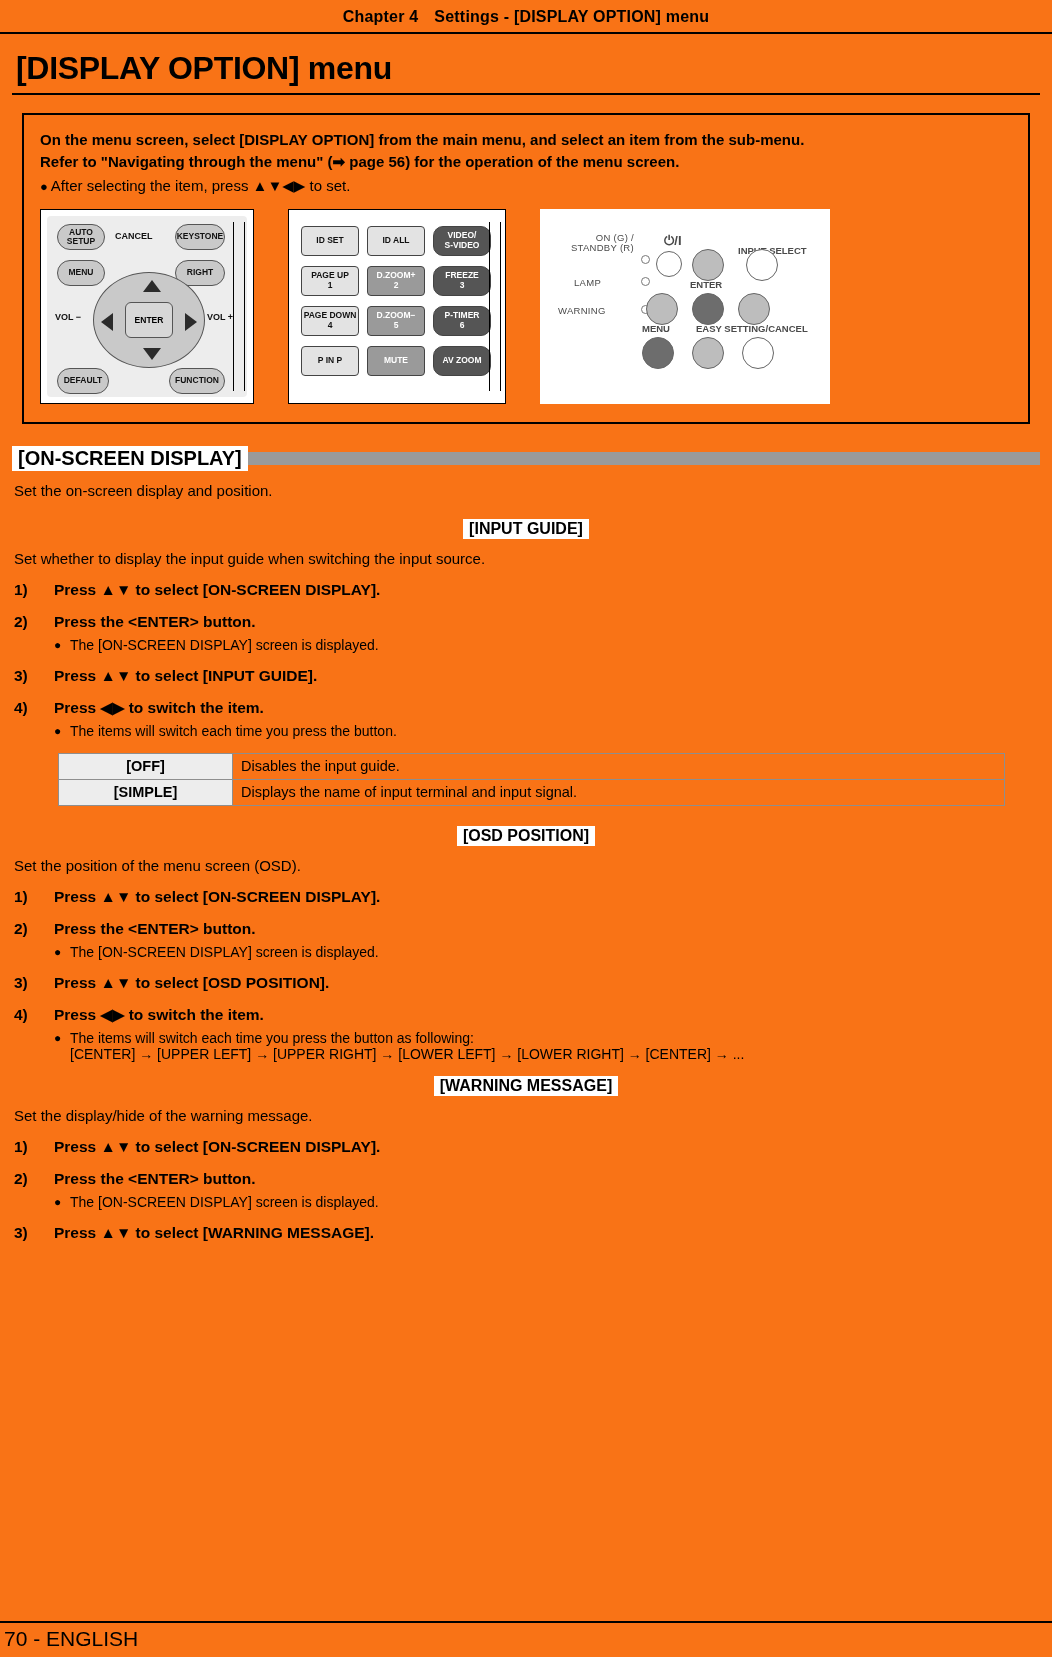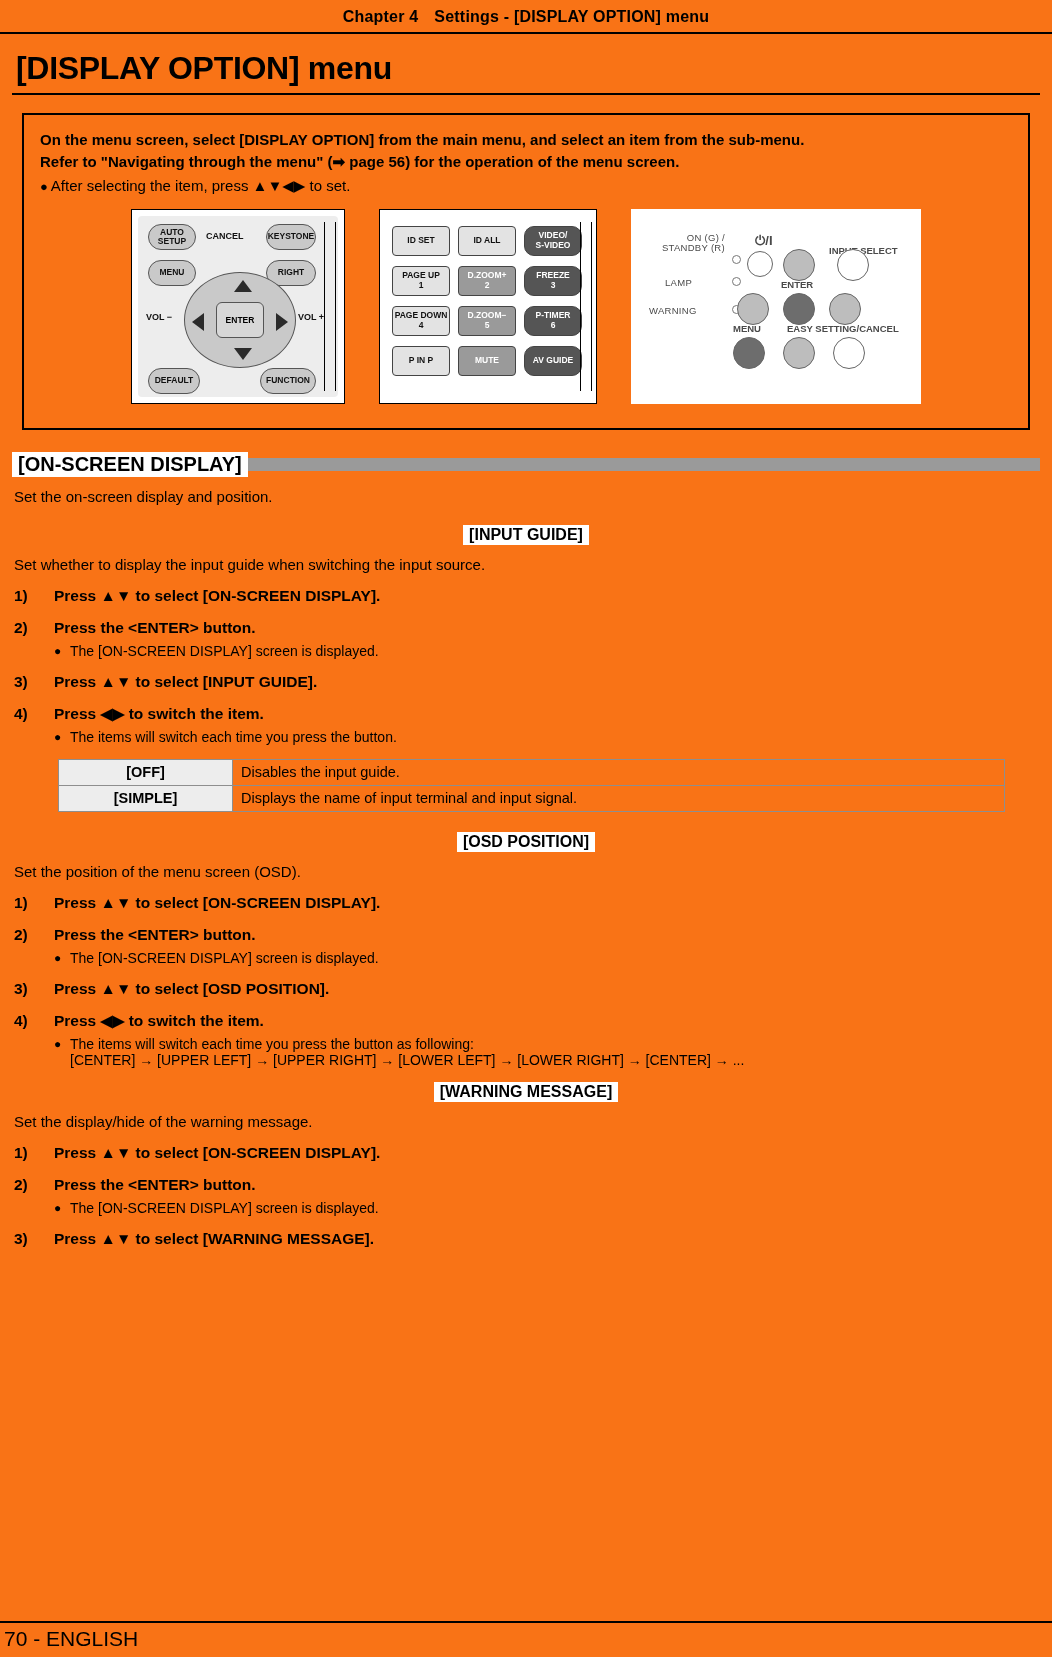--- a/index.html
+++ b/index.html
@@ -37,42 +37,41 @@
     letter-spacing: -0.3px;
   }
   .title-rule {
     border-bottom: 2px solid #000;
     margin-top: 6px;
   }
   
   .intro-box {
     border: 2px solid #000;
     margin: 18px 10px 0 10px;
-    padding: 14px 16px 16px 16px;
+    padding: 14px 16px 10px 16px;
   }
   .intro-line {
     font-size: 15px;
     font-weight: bold;
     line-height: 1.45;
   }
   .intro-bullet {
     font-size: 15px;
     margin-top: 4px;
     display: flex;
     align-items: baseline;
   }
   .intro-bullet .dot {
     font-size: 13px;
     margin-right: 3px;
     line-height: 1;
   }
   
   .remotes {
     display: flex;
-    justify-content: center;
     align-items: flex-start;
     gap: 34px;
     margin-top: 14px;
     padding-bottom: 8px;
   }
   .rc-panel {
     border: 1px solid #000;
     background: #fff;
     padding: 6px;
     position: relative;
@@ -383,21 +382,21 @@
                 <span>6</span>
               </div>
 
             <div class="kbtn light" style="left:6px;  top:130px;">
                 <span>P IN P</span>
               </div>
             <div class="kbtn mid" style="left:72px; top:130px;">
                 <span>MUTE</span>
               </div>
             <div class="kbtn dark" style="left:138px;top:130px;">
-                <span>AV GUIDE</span>
+                <span>AV ZOOM</span>
               </div>
 
             <div class="rc-sidebar" style="right:-2px;"></div>
           </div>
         </div>
 
         <div class="rc-panel rc3" style="border:none;">
           <div style="position:relative;width:100%;height:100%;">
             <div class="ind-label" style="left:2px; top:18px; width:86px; text-align:right; line-height:1.15;">ON (G) / STANDBY (R)</div>
             <div class="ind-dot" style="left:95px; top:40px;"></div>

